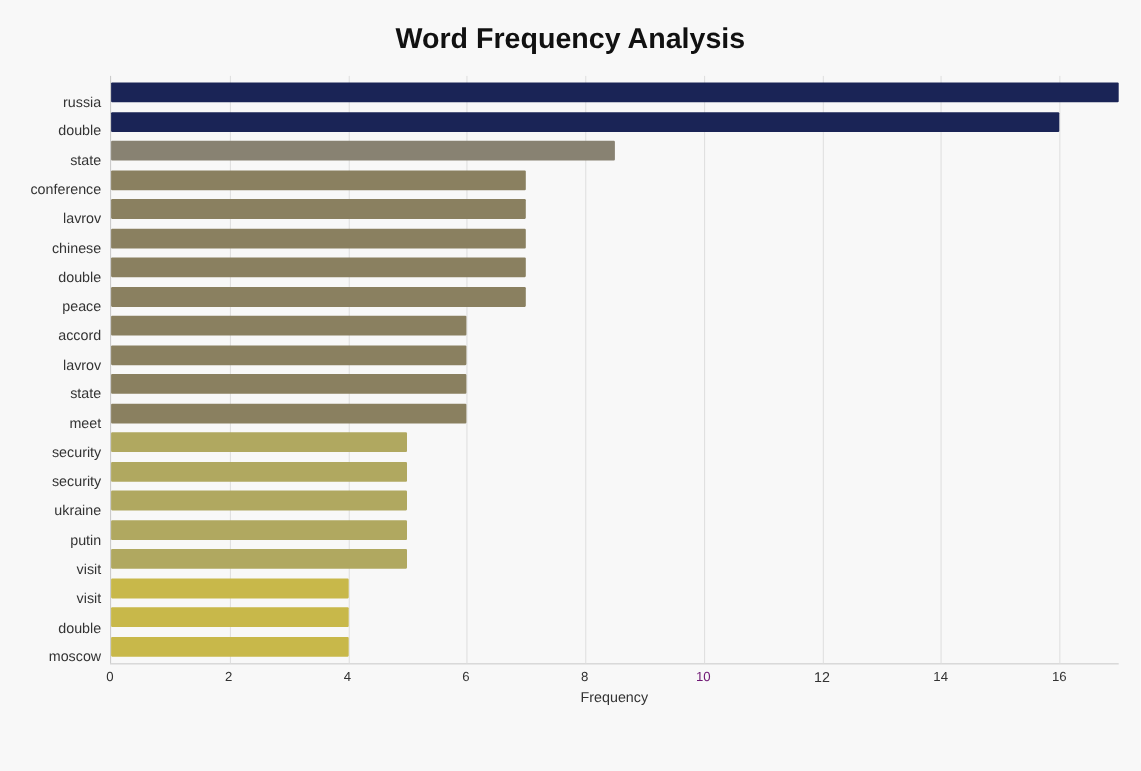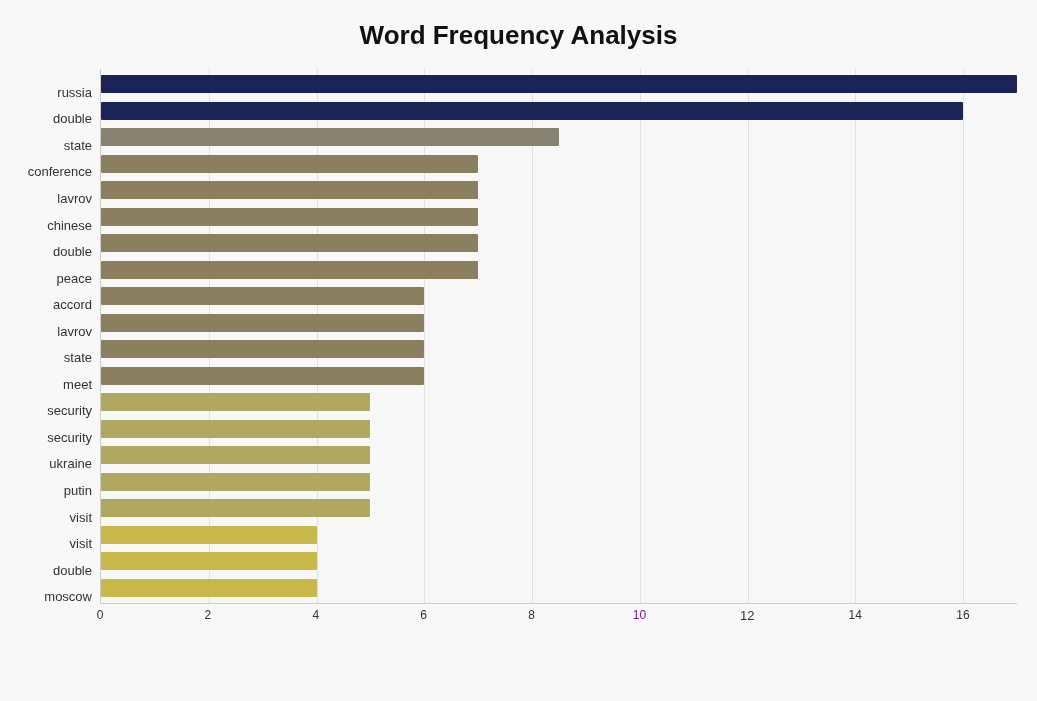--- a/index.html
+++ b/index.html
@@ -222,16 +222,17 @@
             <span style="font-size: 12px; color: rgb(51, 51, 51); position: absolute; left: 0%; transform: translateX(-50%); top: 4px;">0</span>
             <span style="font-size: 12px; color: rgb(51, 51, 51); position: absolute; left: 11.7647%; transform: translateX(-50%); top: 4px;">2</span>
             <span style="font-size: 12px; color: rgb(51, 51, 51); position: absolute; left: 23.5294%; transform: translateX(-50%); top: 4px;">4</span>
             <span style="font-size: 12px; color: rgb(51, 51, 51); position: absolute; left: 35.2941%; transform: translateX(-50%); top: 4px;">6</span>
             <span style="font-size: 12px; color: rgb(51, 51, 51); position: absolute; left: 47.0588%; transform: translateX(-50%); top: 4px;">8</span>
             <span style="font-size: 12px; color: #701a75; position: absolute; left: 58.8235%; transform: translateX(-50%); top: 4px;">10</span>
             <span style="font-size: 13px; color: rgb(51, 51, 51); position: absolute; left: 70.5882%; transform: translateX(-50%); top: 4px;">12</span>
             <span style="font-size: 12px; color: rgb(51, 51, 51); position: absolute; left: 82.3529%; transform: translateX(-50%); top: 4px;">14</span>
             <span style="font-size: 12px; color: rgb(51, 51, 51); position: absolute; left: 94.1176%; transform: translateX(-50%); top: 4px;">16</span>
           </div>
+        <div class="x-label">Frequency</div>
       </div>
     </div>
   </div>
 </div>
 
 </body></html>

